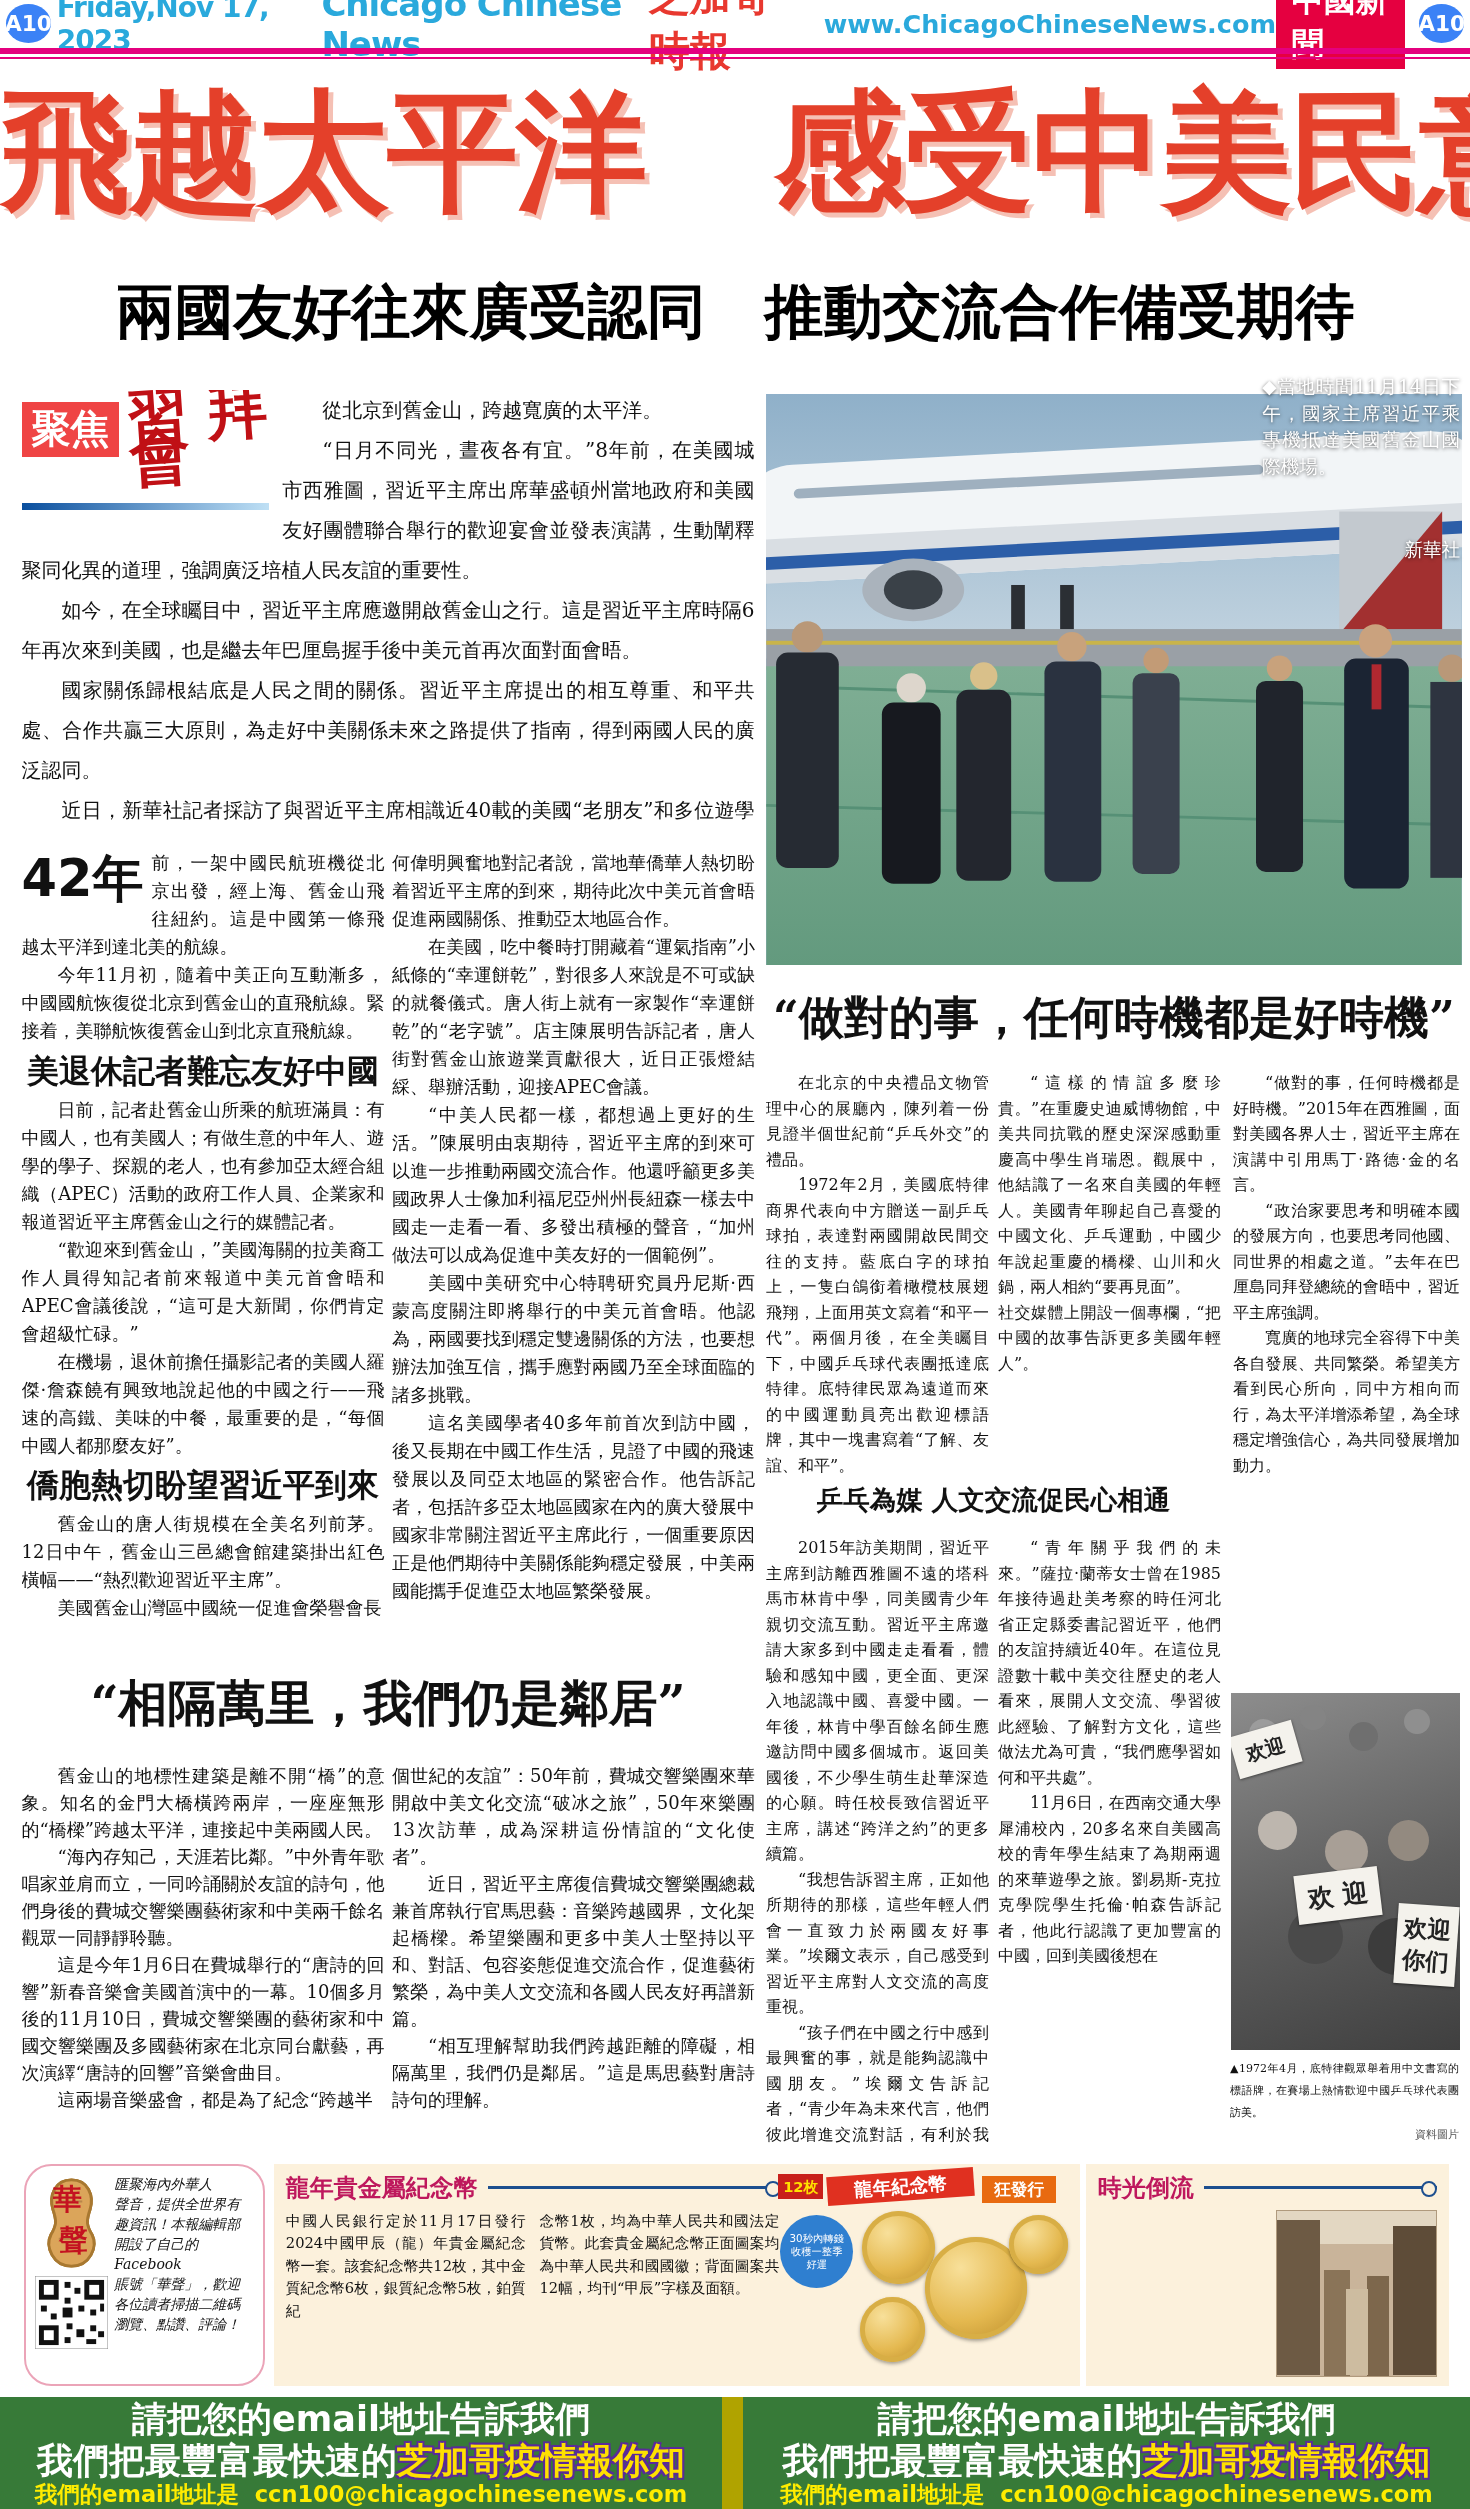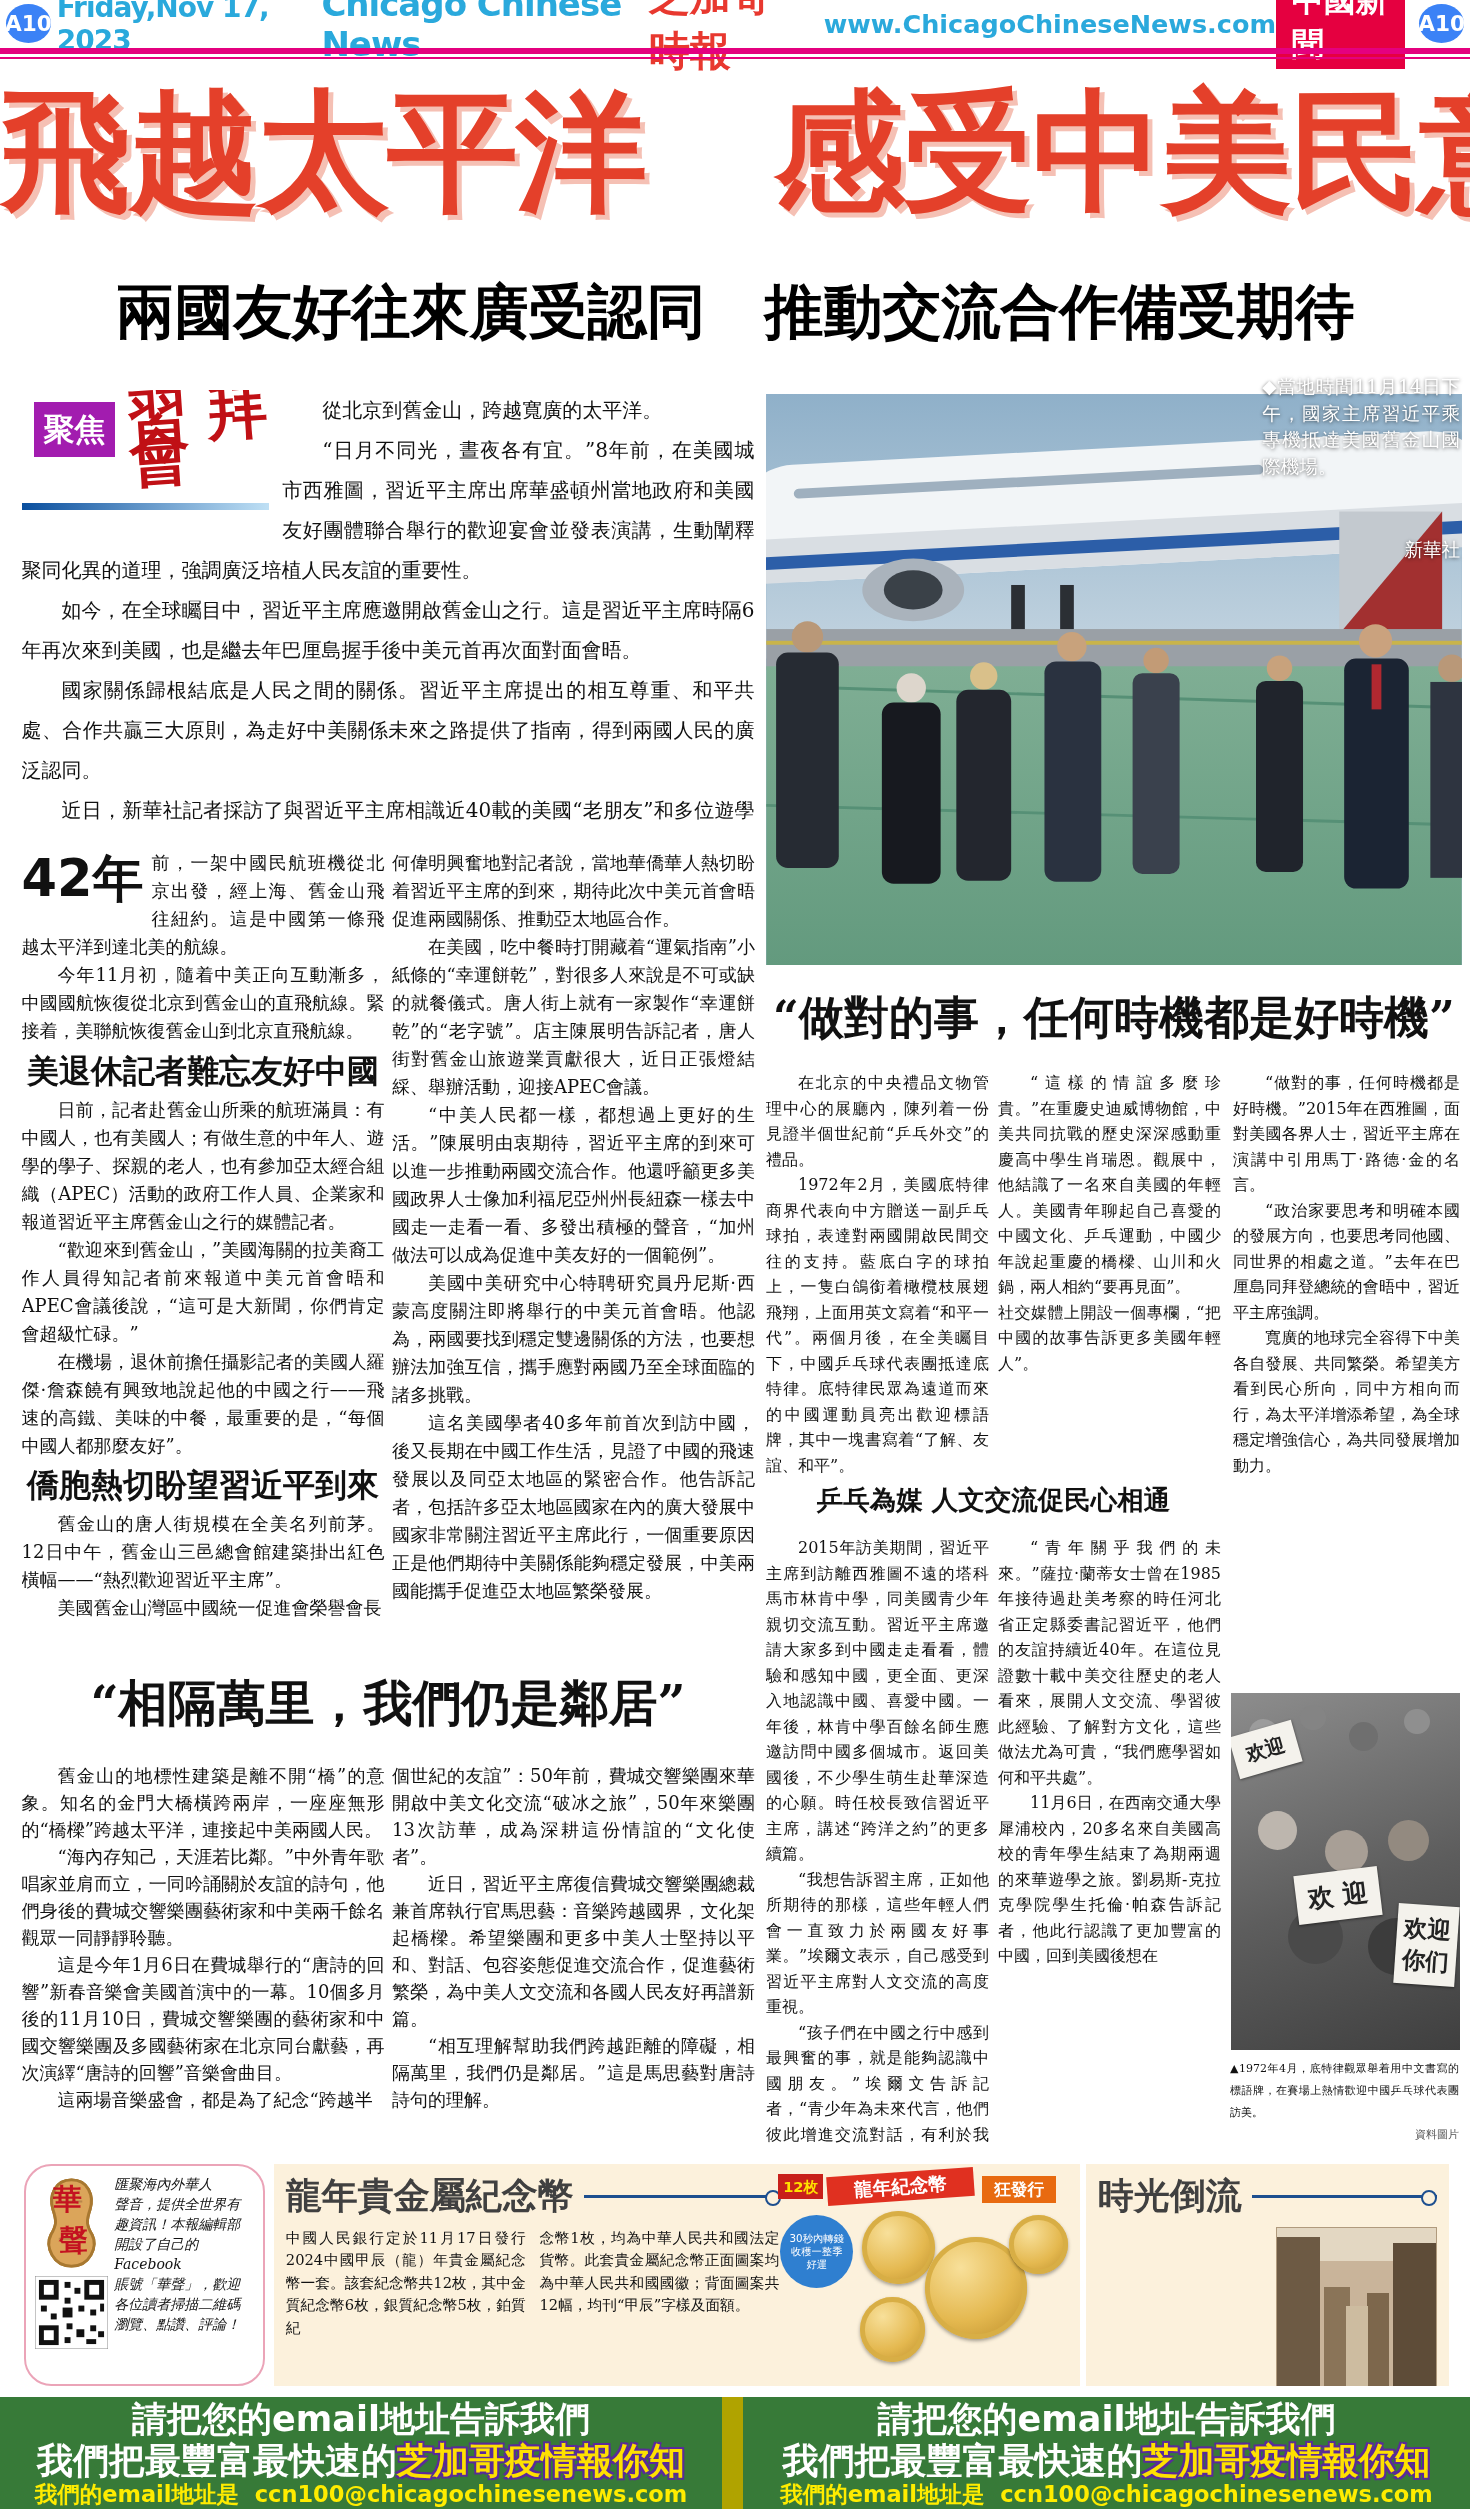--- a/index.html
+++ b/index.html
@@ -27,23 +27,23 @@
             font-size:131px;line-height:157px;letter-spacing:-2px;white-space:nowrap;
             text-shadow:4.9px 4.9px 0 #f5c0b4;}
   #subheadline{left:0;top:276px;width:1470px;text-align:center;color:#000;
                font-family:"DejaVu Sans","Liberation Sans",sans-serif;font-weight:bold;
                font-size:59px;line-height:71px;white-space:nowrap;}
 
   
   #intro{left:21.6px;top:390px;width:733px;height:449px;overflow:hidden;
          font-size:20px;line-height:40px;text-align:justify;}
   .focus-badge{float:left;width:247px;height:116px;margin:3.9px 13.7px 5.9px 0;position:relative;}
-  .focus-tag{position:absolute;left:12px;top:7.8px;background:#a21caf;color:#fff;
+  .focus-tag{position:absolute;left:0;top:7.8px;background:#ef4444;color:#fff;
              font-family:"DejaVu Sans","Liberation Sans",sans-serif;font-weight:bold;
-             font-size:31px;padding:7.8px 9.8px;}
+             font-size:39px;padding:7.8px 9.8px;}
   .focus-topic{position:absolute;left:106px;top:0;color:#c01015;font-weight:bold;
                font-size:61px;transform:rotate(-4deg);font-family:"DejaVu Serif","Liberation Serif",serif;}
   .focus-rule{position:absolute;left:0;bottom:0;width:100%;height:6.9px;
               background:linear-gradient(to right,#0a4f9e,#bfe0f5);}
   .para{margin:0;text-indent:2em;text-align:justify;}
   .cont{text-indent:0;}
 
   
   #photo1{left:766px;top:394px;width:696px;height:571px;overflow:hidden;background:#9db8cc;}
   #photo1 svg{display:block;}
@@ -97,22 +97,22 @@
   .hs-char{position:absolute;color:#c41220;font-weight:bold;font-size:29px;
            font-family:"DejaVu Serif","Liberation Serif",serif;}
   .hs-text{font-style:italic;font-size:14px;line-height:20px;}
   .hs-text p{margin:0;text-indent:0;}
   .qr{float:left;clear:left;width:73px;height:73px;margin:3.9px 5.9px 0 0;}
 
   .adpanel{background:#fcf1dc;box-sizing:border-box;padding:7.8px 11.8px;overflow:hidden;}
   #ad-coins{left:274px;top:2164px;width:806px;height:222px;}
   #ad-time{left:1086px;top:2164px;width:363px;height:222px;}
   .ad-title-row{display:flex;align-items:center;margin-bottom:5.9px;}
-  .ad-title{color:#404040;font-family:"DejaVu Sans","Liberation Sans",sans-serif;
-            font-weight:bold;font-size:36px;white-space:nowrap;margin-right:9.8px;}
+  .ad-title{color:#be185d;font-family:"DejaVu Sans","Liberation Sans",sans-serif;
+            font-weight:bold;font-size:24px;white-space:nowrap;margin-right:9.8px;}
   .ad-line{flex:1;height:2.9px;background:#1d4f8f;position:relative;}
   .ad-line::after{content:"";position:absolute;right:0;top:-4.9px;width:11.8px;height:11.8px;
                   border:2.9px solid #1d4f8f;border-radius:50%;background:#fcf1dc;}
   .coins-text{display:flex;gap:13.7px;width:495px;}
   .coins-text div{width:240px;font-size:14.7px;line-height:22.5px;text-align:justify;}
   .coins-art{position:absolute;right:7.8px;top:7.8px;width:294px;height:202px;}
   .coin{position:absolute;border-radius:50%;
         background:radial-gradient(circle at 35% 30%,#f8e09a,#e4b84f 55%,#b88a28);
         box-shadow:inset 0 0 0 4.9px #d8ae45,0 2px 3.9px rgba(0,0,0,.35);}
   .ribbon{position:absolute;background:#e03020;color:#fff;font-weight:bold;

